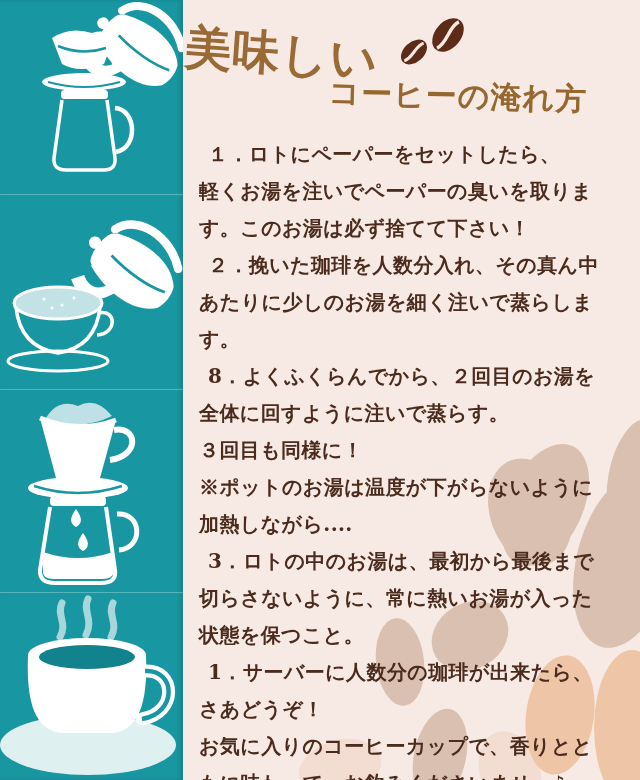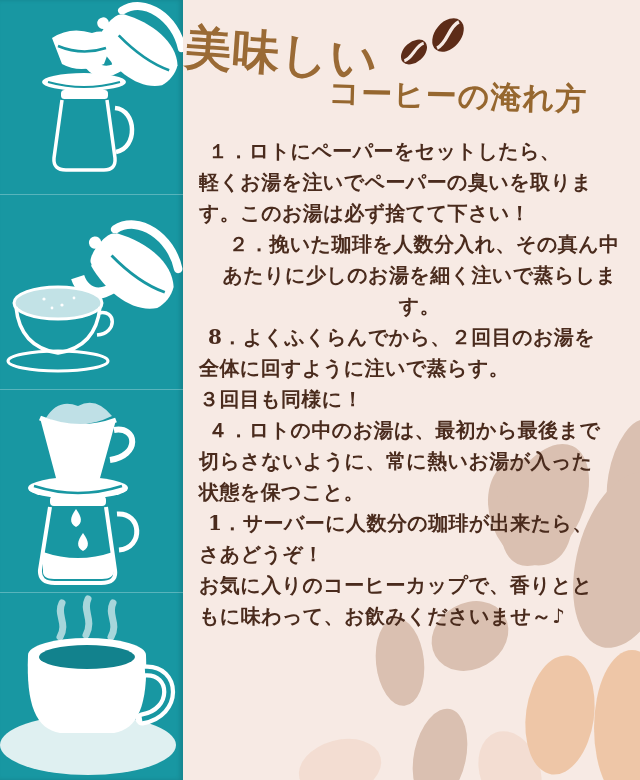--- a/index.html
+++ b/index.html
@@ -15,24 +15,24 @@
   
   .main{position:absolute;left:183px;top:0;width:457px;height:780px;}
   .decor{position:absolute;left:0;top:0;width:457px;height:780px;pointer-events:none;}
   .header{position:absolute;left:0;top:0;width:457px;height:130px;z-index:2;}
   .title-main{position:absolute;left:4px;top:16px;margin:0;font-size:47px;font-weight:bold;
               color:#9a6a35;letter-spacing:1px;transform:rotate(4deg);transform-origin:left top;}
   .title-sub{position:absolute;left:146px;top:72px;margin:0;font-size:31px;font-weight:bold;
              color:#96672f;letter-spacing:1px;transform:rotate(1.5deg);transform-origin:left top;}
   .beans{position:absolute;left:216px;top:10px;}
   .content{position:absolute;left:16px;top:136px;width:441px;z-index:2;}
-  .content p{margin:0;white-space:pre-line;font-size:20px;line-height:31px;font-weight:bold;
+  .content p{margin:0;white-space:pre-line;font-size:20px;line-height:37px;font-weight:bold;
              color:#4a2b1d;letter-spacing:.4px;}
   .step{text-indent:9px;}
-  .s1{margin-bottom:22px;} .s2{margin-bottom:18px;text-align:center;} .s3{margin-bottom:5px;}
+  .s1{margin-bottom:22px;} .s2{margin-bottom:18px;} .s3{margin-bottom:5px;}
   .n3{margin-bottom:14px;} .s4{margin-bottom:2px;} .n4{margin-bottom:22px;}
   .s5{margin-bottom:9px;}
 </style>
 </head>
 <body>
 
 <div class="page">
 
   <aside class="strip">
 
@@ -146,21 +146,23 @@
     <section class="content">
       <p class="step s1">１．ロトにペーパーをセットしたら、
 軽くお湯を注いでペーパーの臭いを取りま
 す。このお湯は必ず捨てて下さい！</p>
       <p class="step s2">２．挽いた珈琲を人数分入れ、その真ん中
 あたりに少しのお湯を細く注いで蒸らしま
 す。</p>
       <p class="step s3">8．よくふくらんでから、２回目のお湯を
 全体に回すように注いで蒸らす。
 ３回目も同様に！</p>
-      <p class="step s4">４．ロトの中のお湯は、最初から最後まで
+      <p class="note n3">※ポットのお湯は温度が下がらないように
+加熱しながら....</p>
+      <p class="step s4">3．ロトの中のお湯は、最初から最後まで
 切らさないように、常に熱いお湯が入った
 状態を保つこと。</p>
       <p class="step s5">1．サーバーに人数分の珈琲が出来たら、
 さあどうぞ！</p>
       <p class="closing">お気に入りのコーヒーカップで、香りとと
 もに味わって、お飲みくださいませ～♪</p>
     </section>
   </div>
 </div>
 

